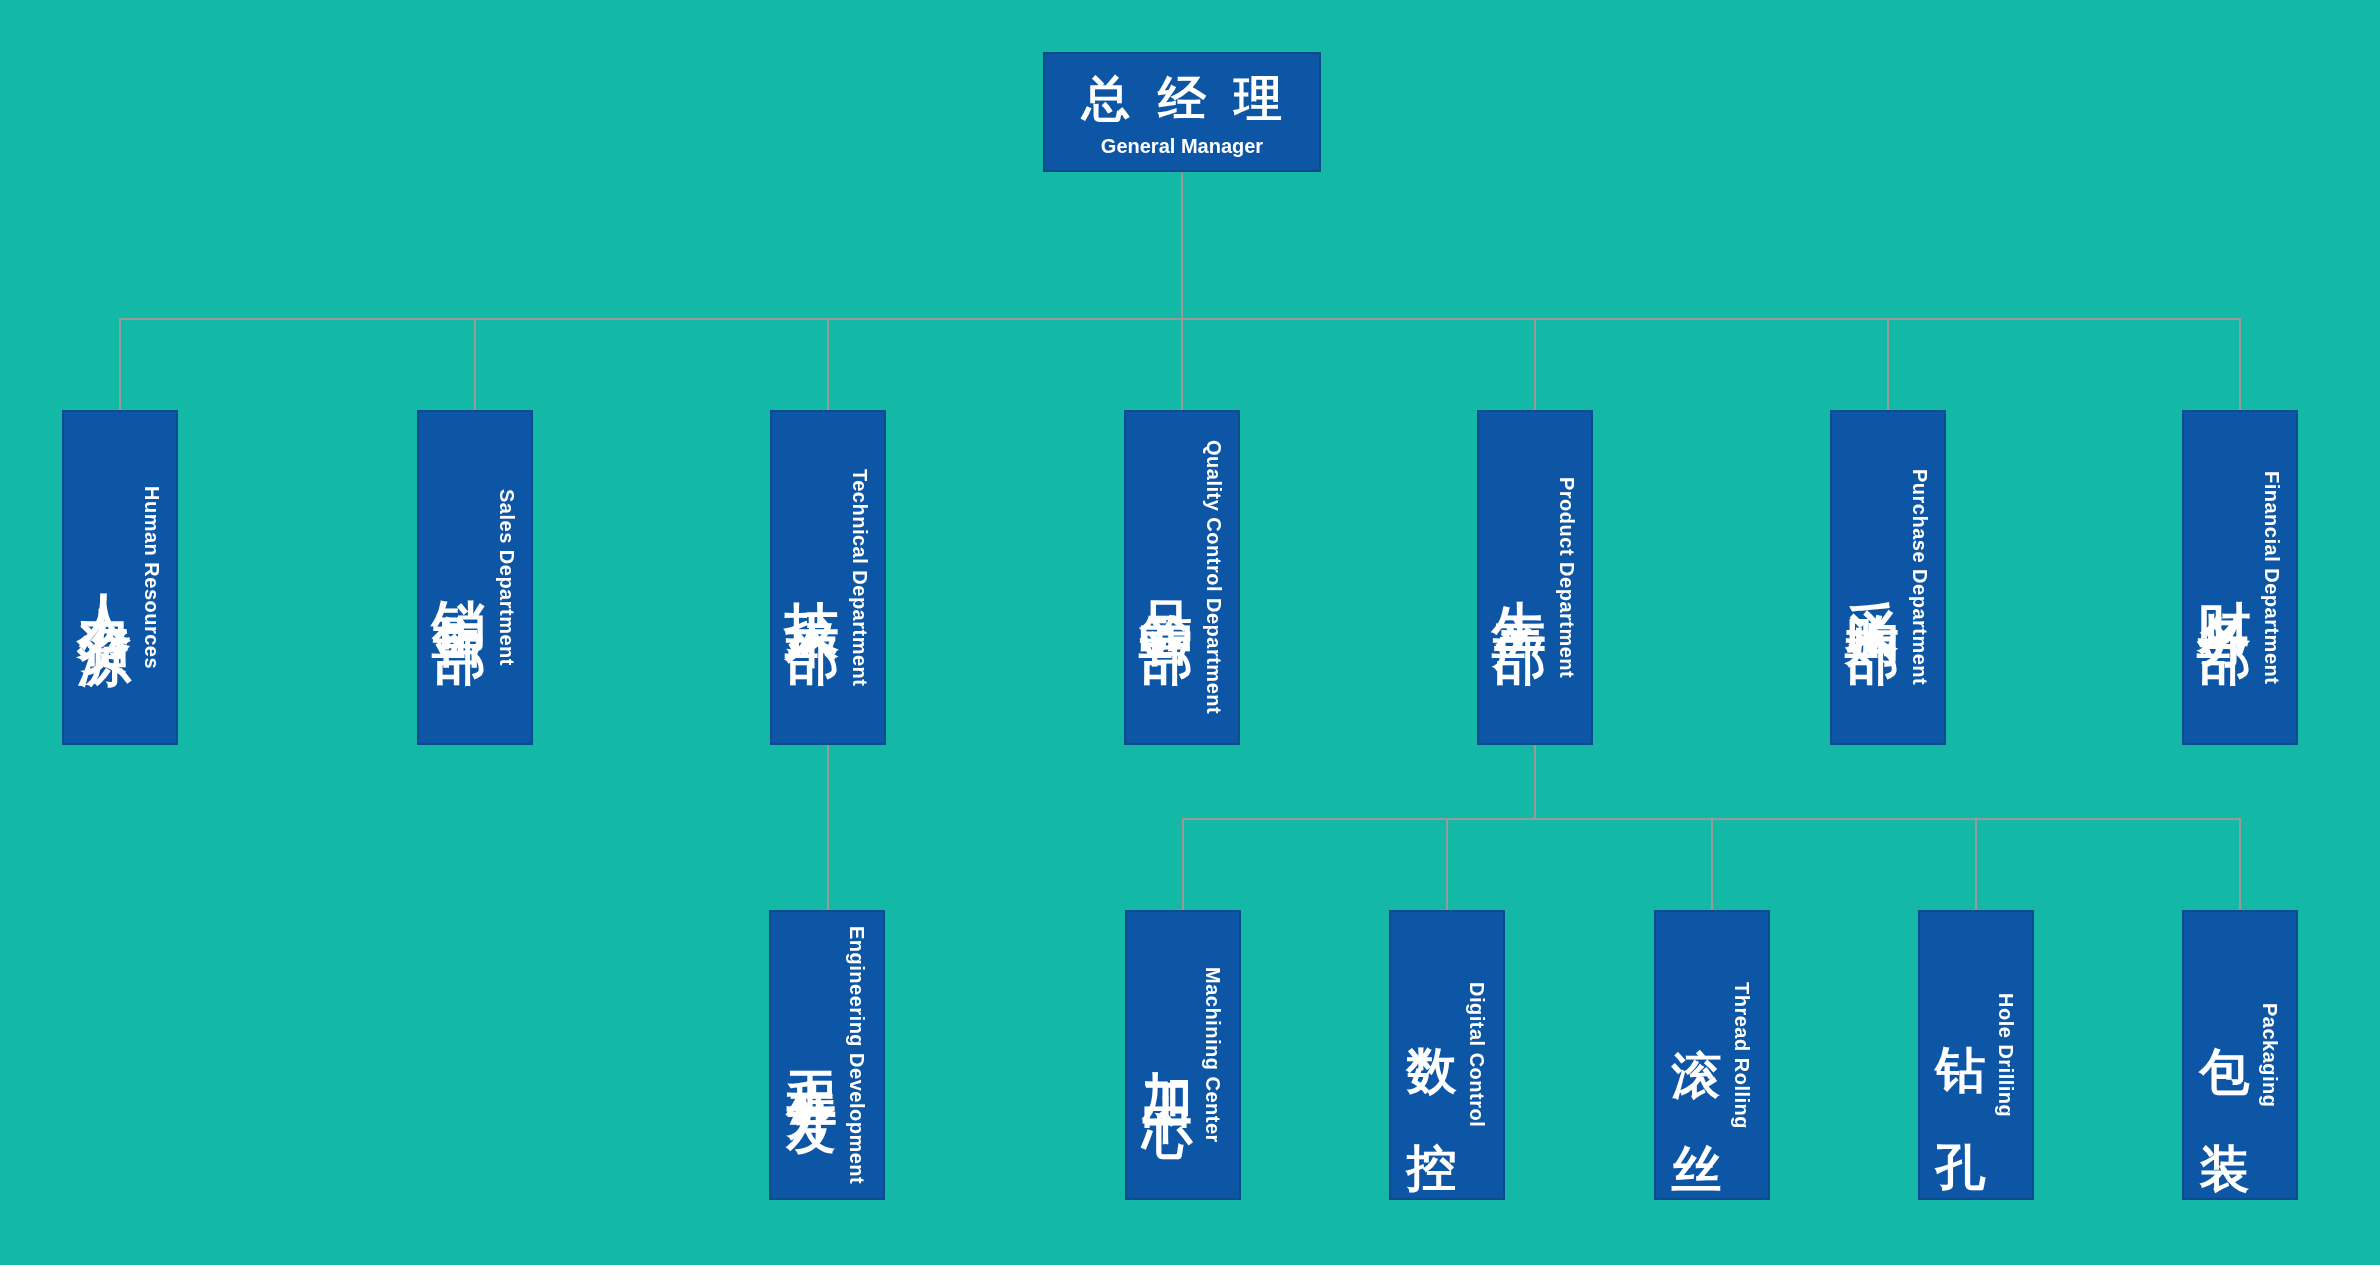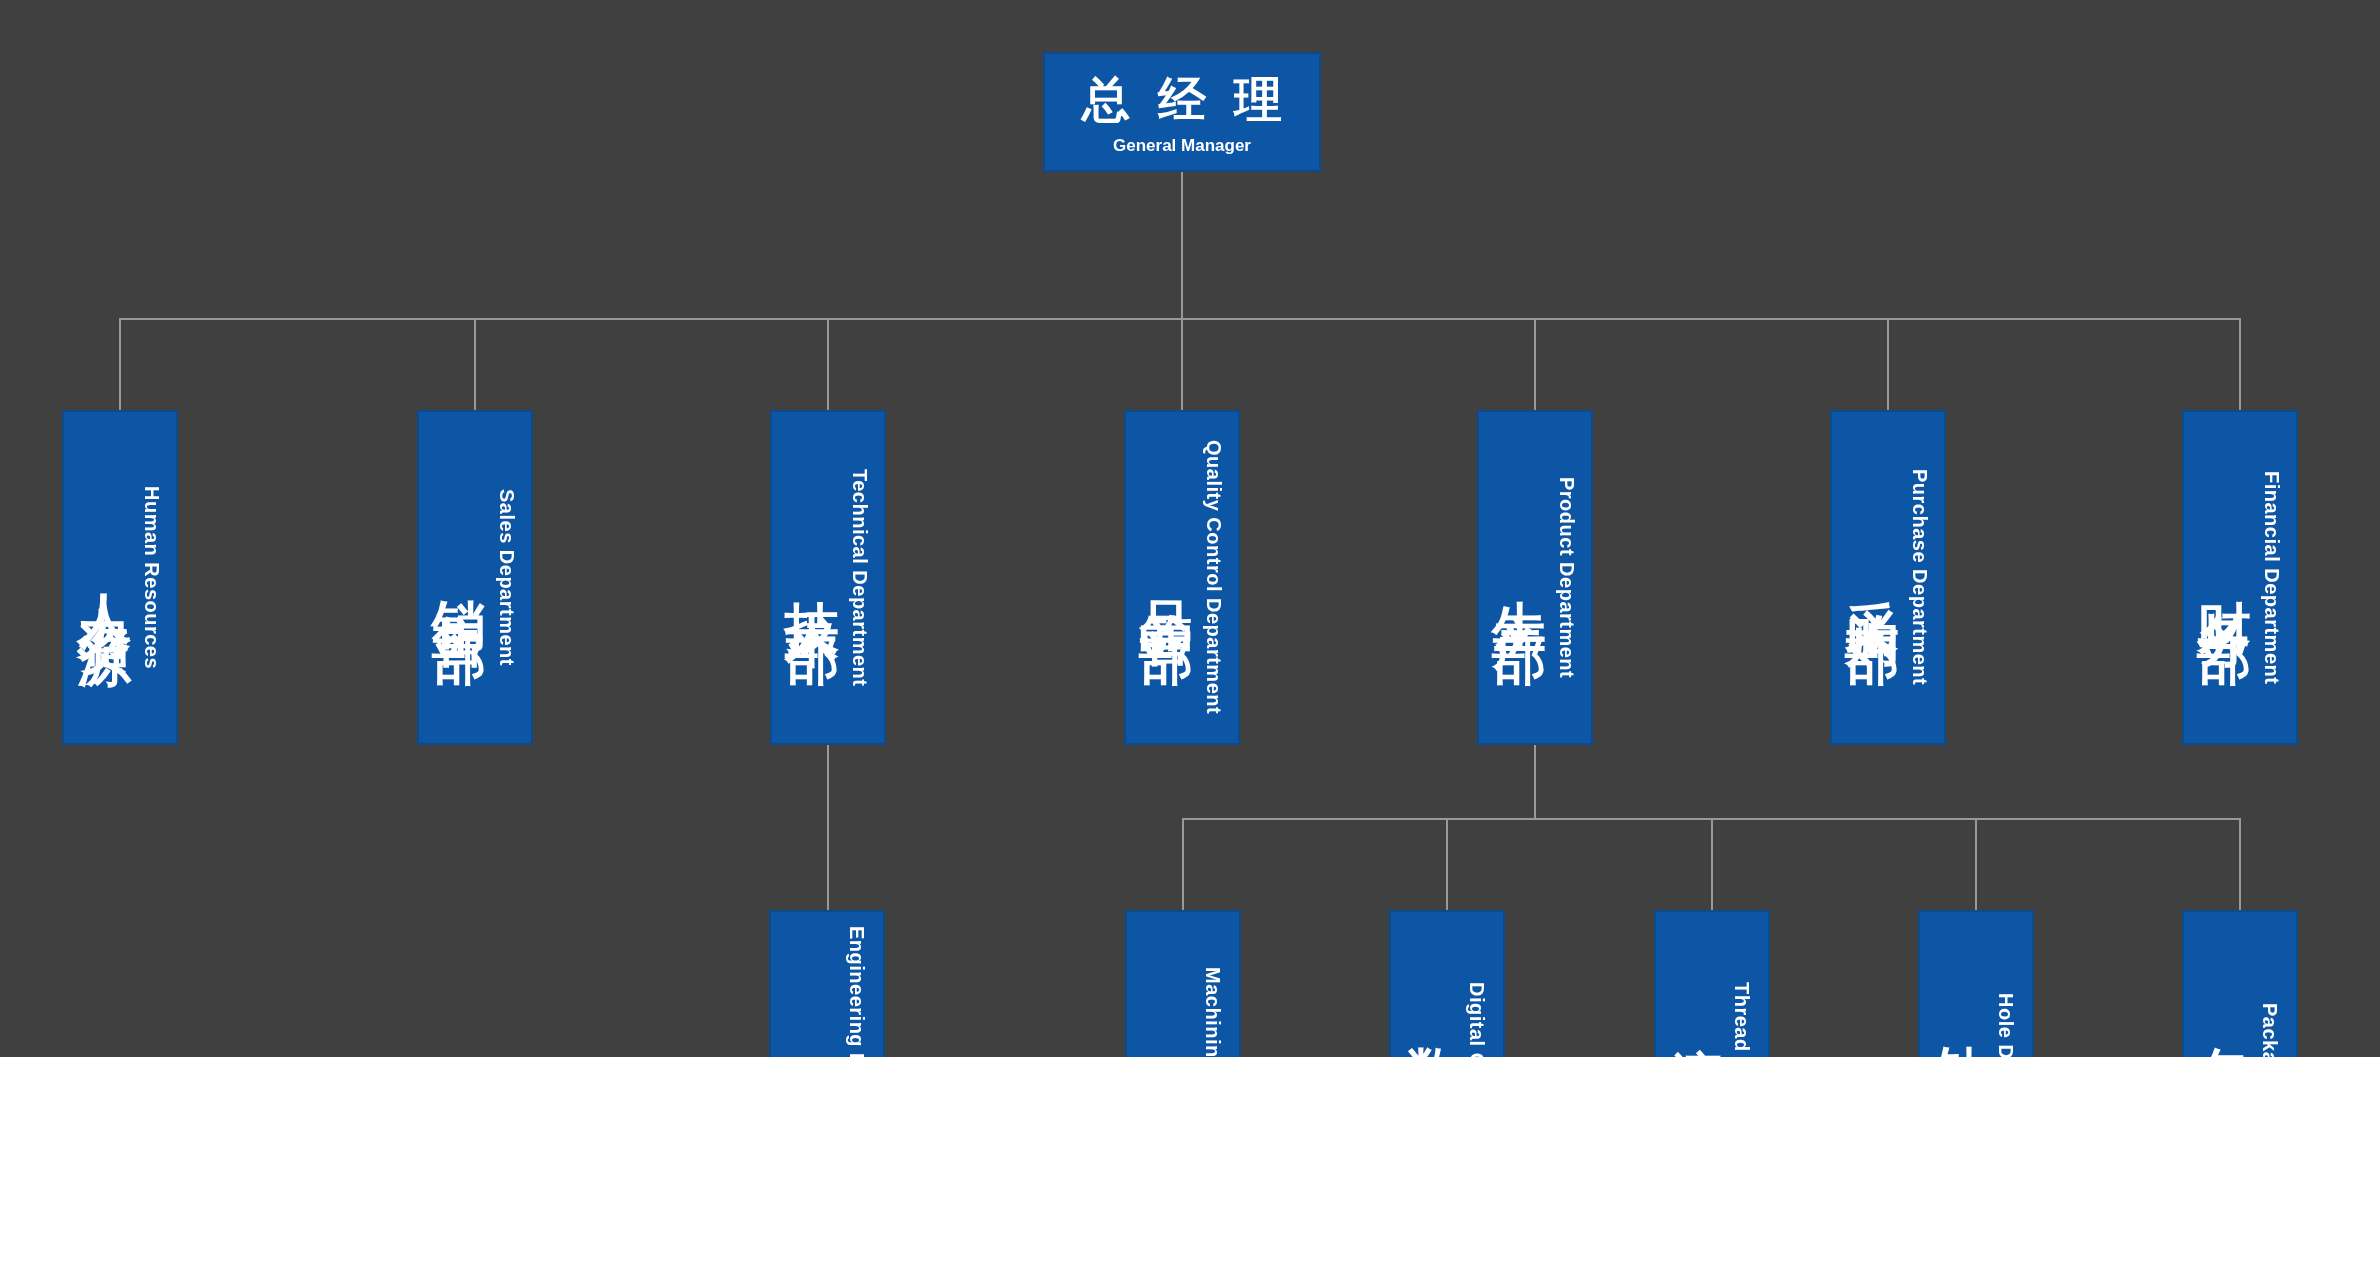--- a/index.html
+++ b/index.html
@@ -4,22 +4,22 @@
 <style>
   html, body {
     margin: 0;
     padding: 0;
     background: #ffffff;
     font-family: "Liberation Sans", "DejaVu Sans", sans-serif;
   }
   #stage {
     position: relative;
     width: 2380px;
-    height: 1057px;
-    background: #404040;
+    height: 1265px;
+    background: #14b8a6;
     overflow: hidden;
   }
   .box {
     position: absolute;
     box-sizing: border-box;
     background: #0d56a5;
     border: 2px solid #0b4a8c;
     color: #ffffff;
     display: flex;
     align-items: center;
@@ -32,21 +32,21 @@
     gap: 4px;
   }
   .gm-zh {
     font-size: 48px;
     font-weight: bold;
     letter-spacing: 28px;
     padding-left: 28px; 
     white-space: nowrap;
   }
   .gm-en {
-    font-size: 17px;
+    font-size: 20px;
     font-weight: bold;
     white-space: nowrap;
   }
   
   .zh {
     writing-mode: vertical-rl;
     text-orientation: upright;
     font-weight: bold;
     font-size: 54px;
     line-height: 1;

